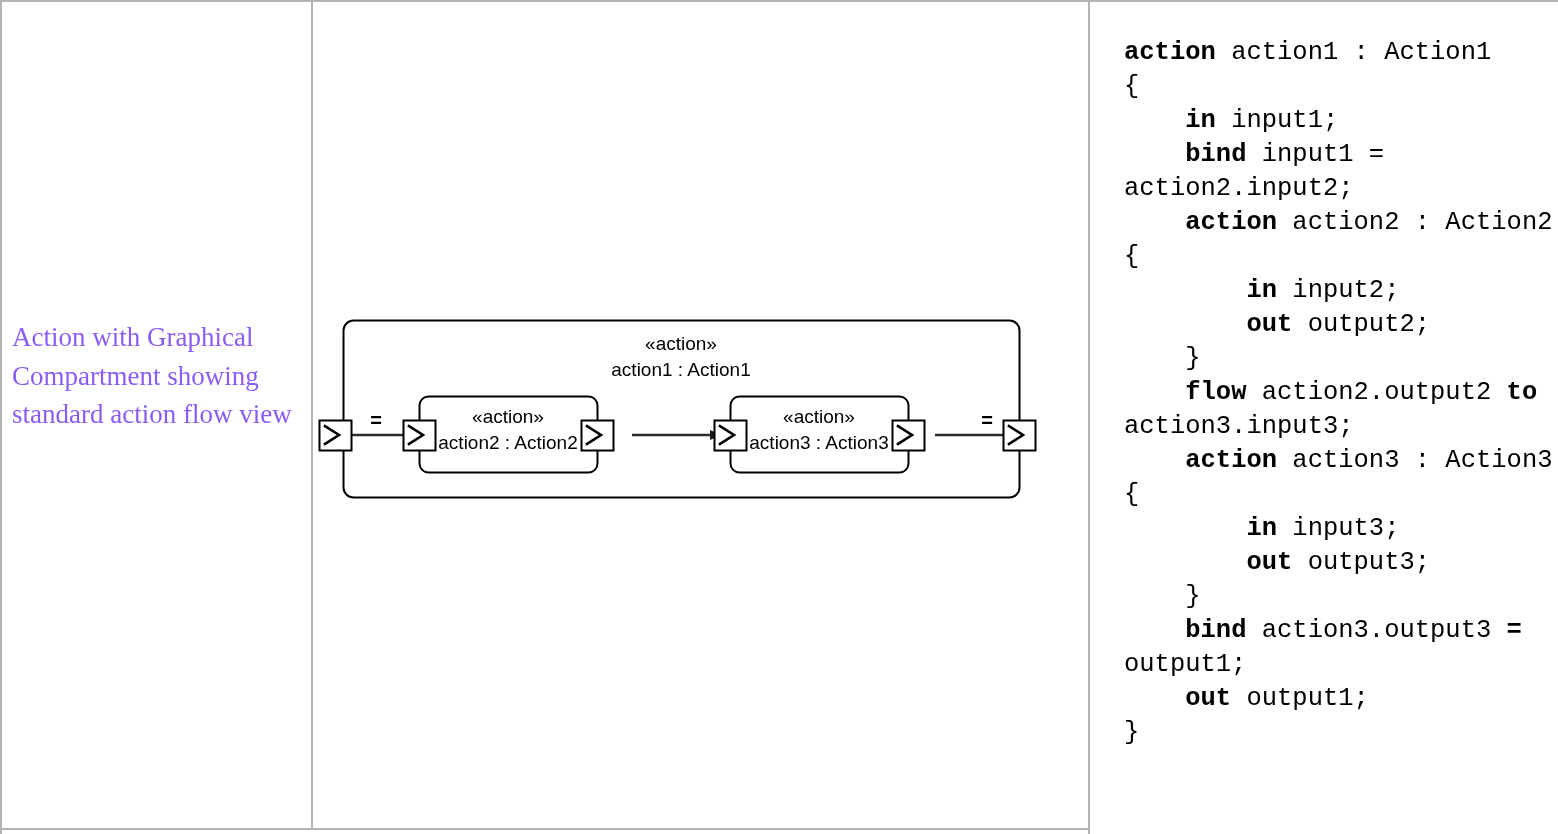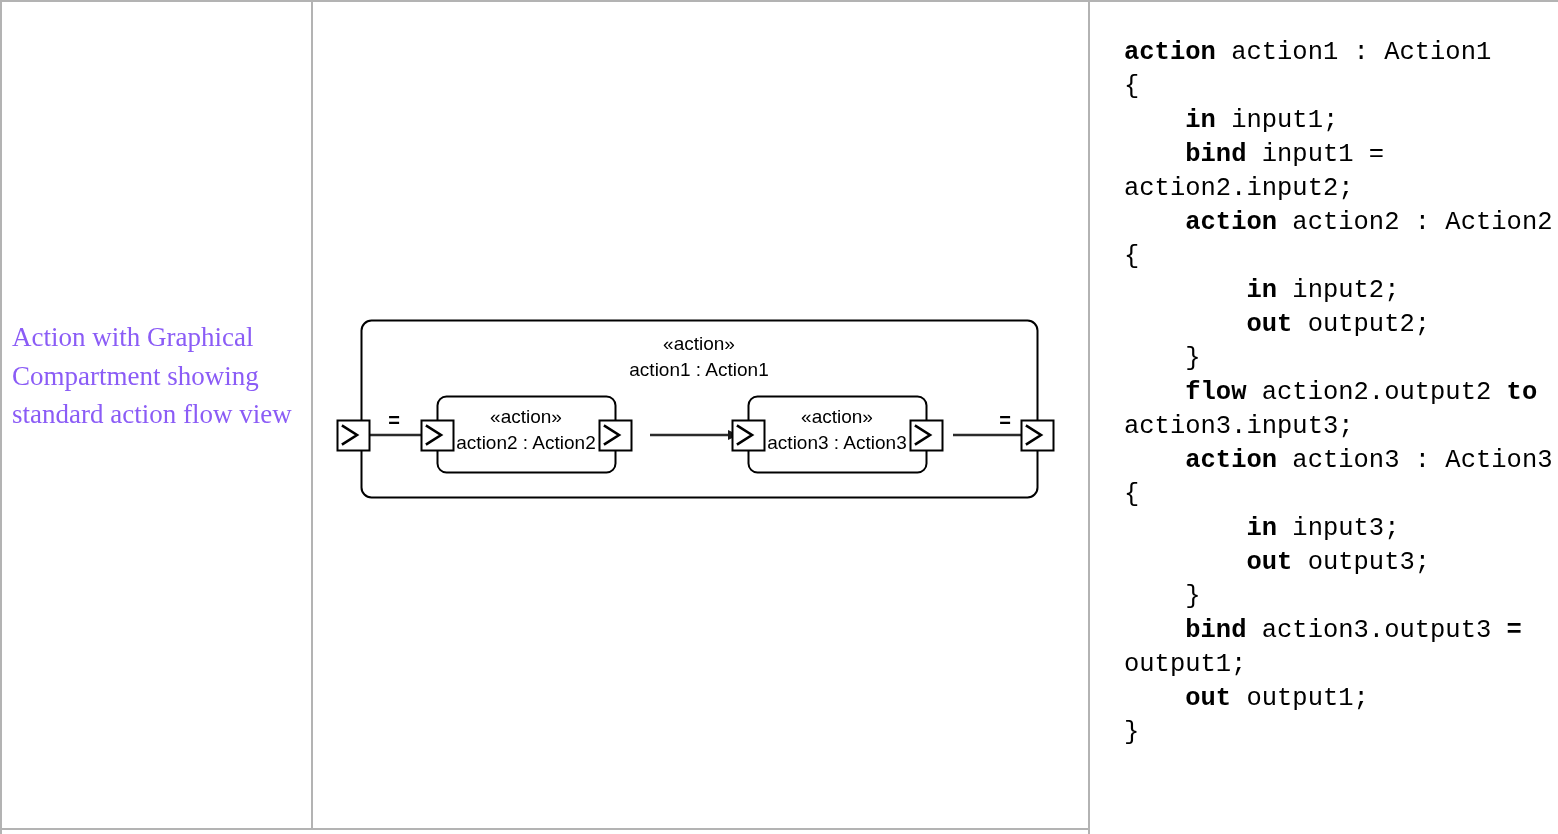--- a/index.html
+++ b/index.html
@@ -39,21 +39,21 @@
     font-family: "Liberation Serif", serif;
     font-size: 27px;
     line-height: 38.5px;
     color: #8b5cf6;
     white-space: pre-line;
   }
 
   
   #diagram-cell {
     position: absolute;
-    left: 313px;
+    left: 295px;
     top: 0px;
     width: 925px;
     height: 830px;
     padding-left: 20px;
   }
   #diagram-svg {
     position: absolute;
     left: 0;
     top: 0;
   }

